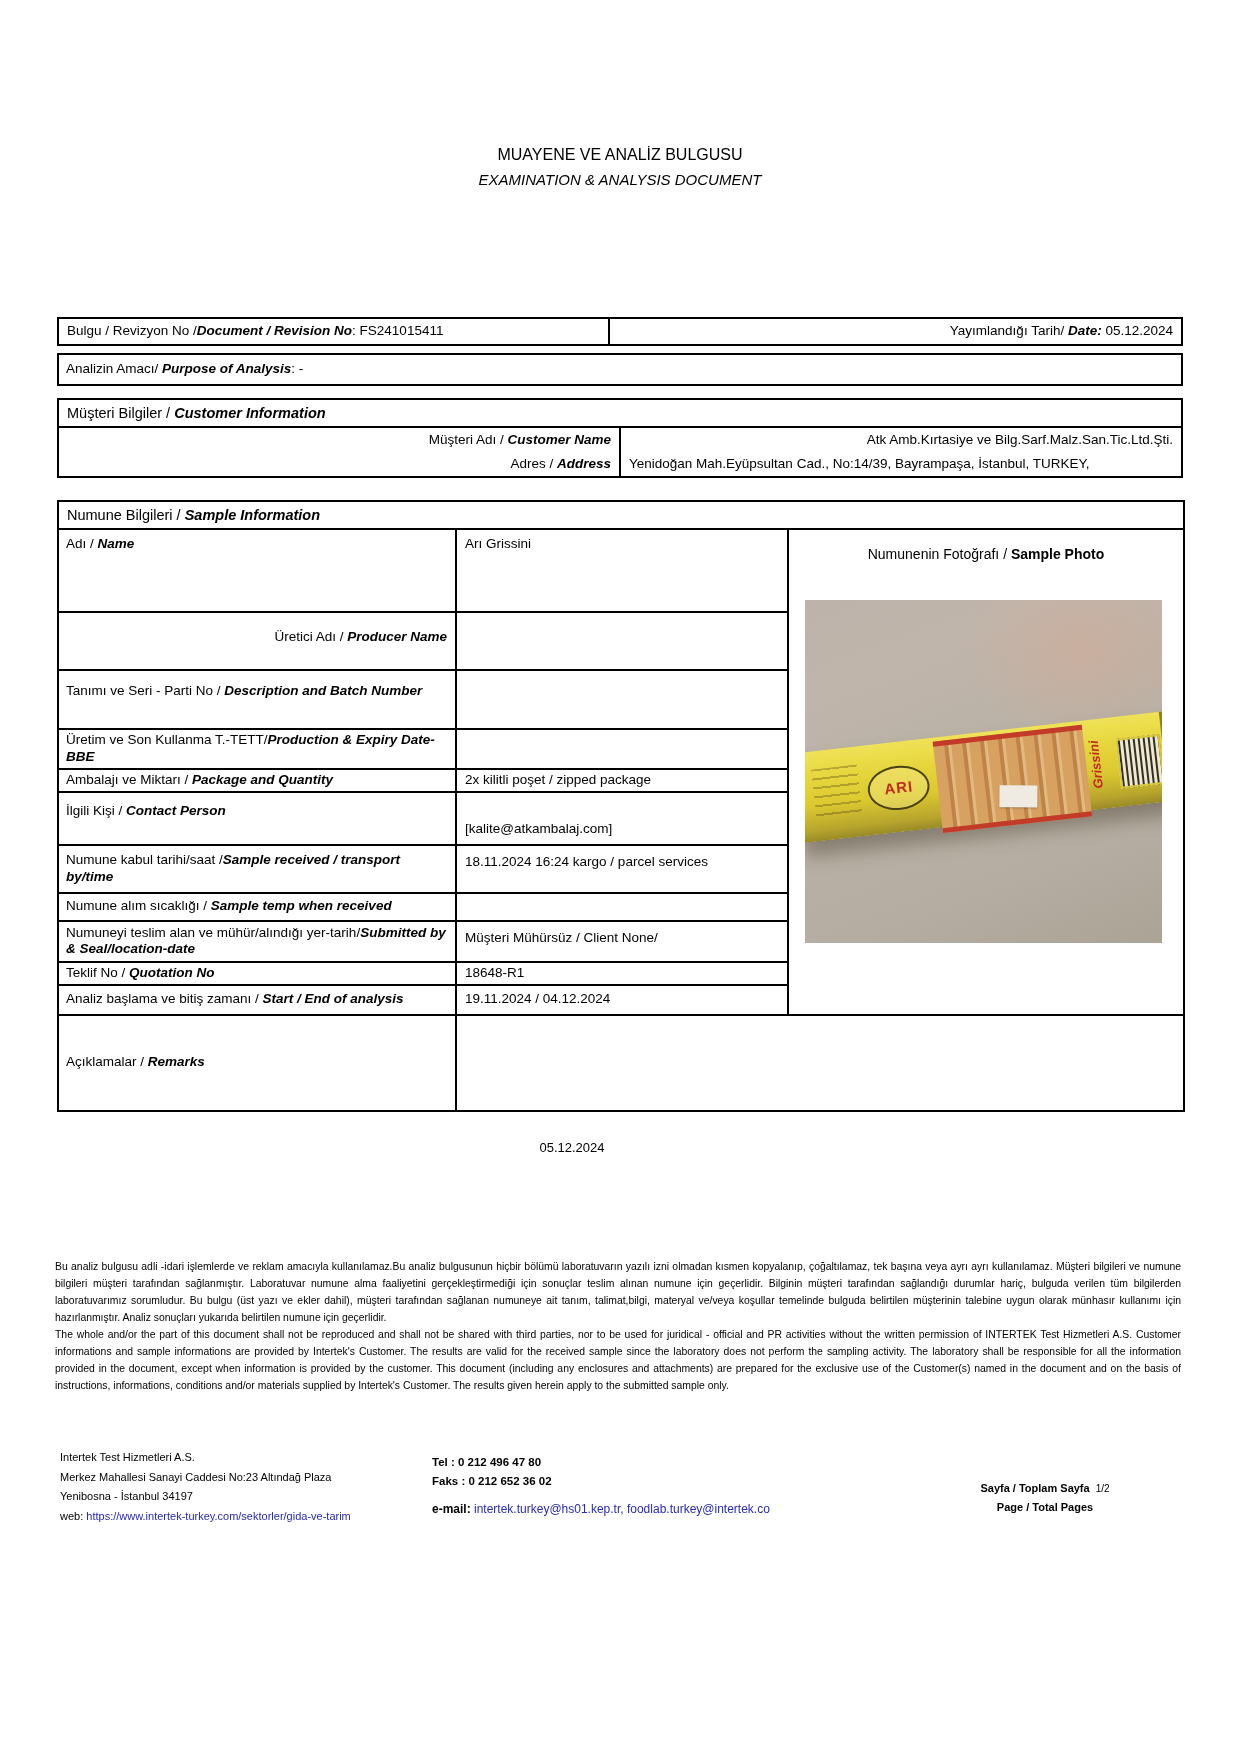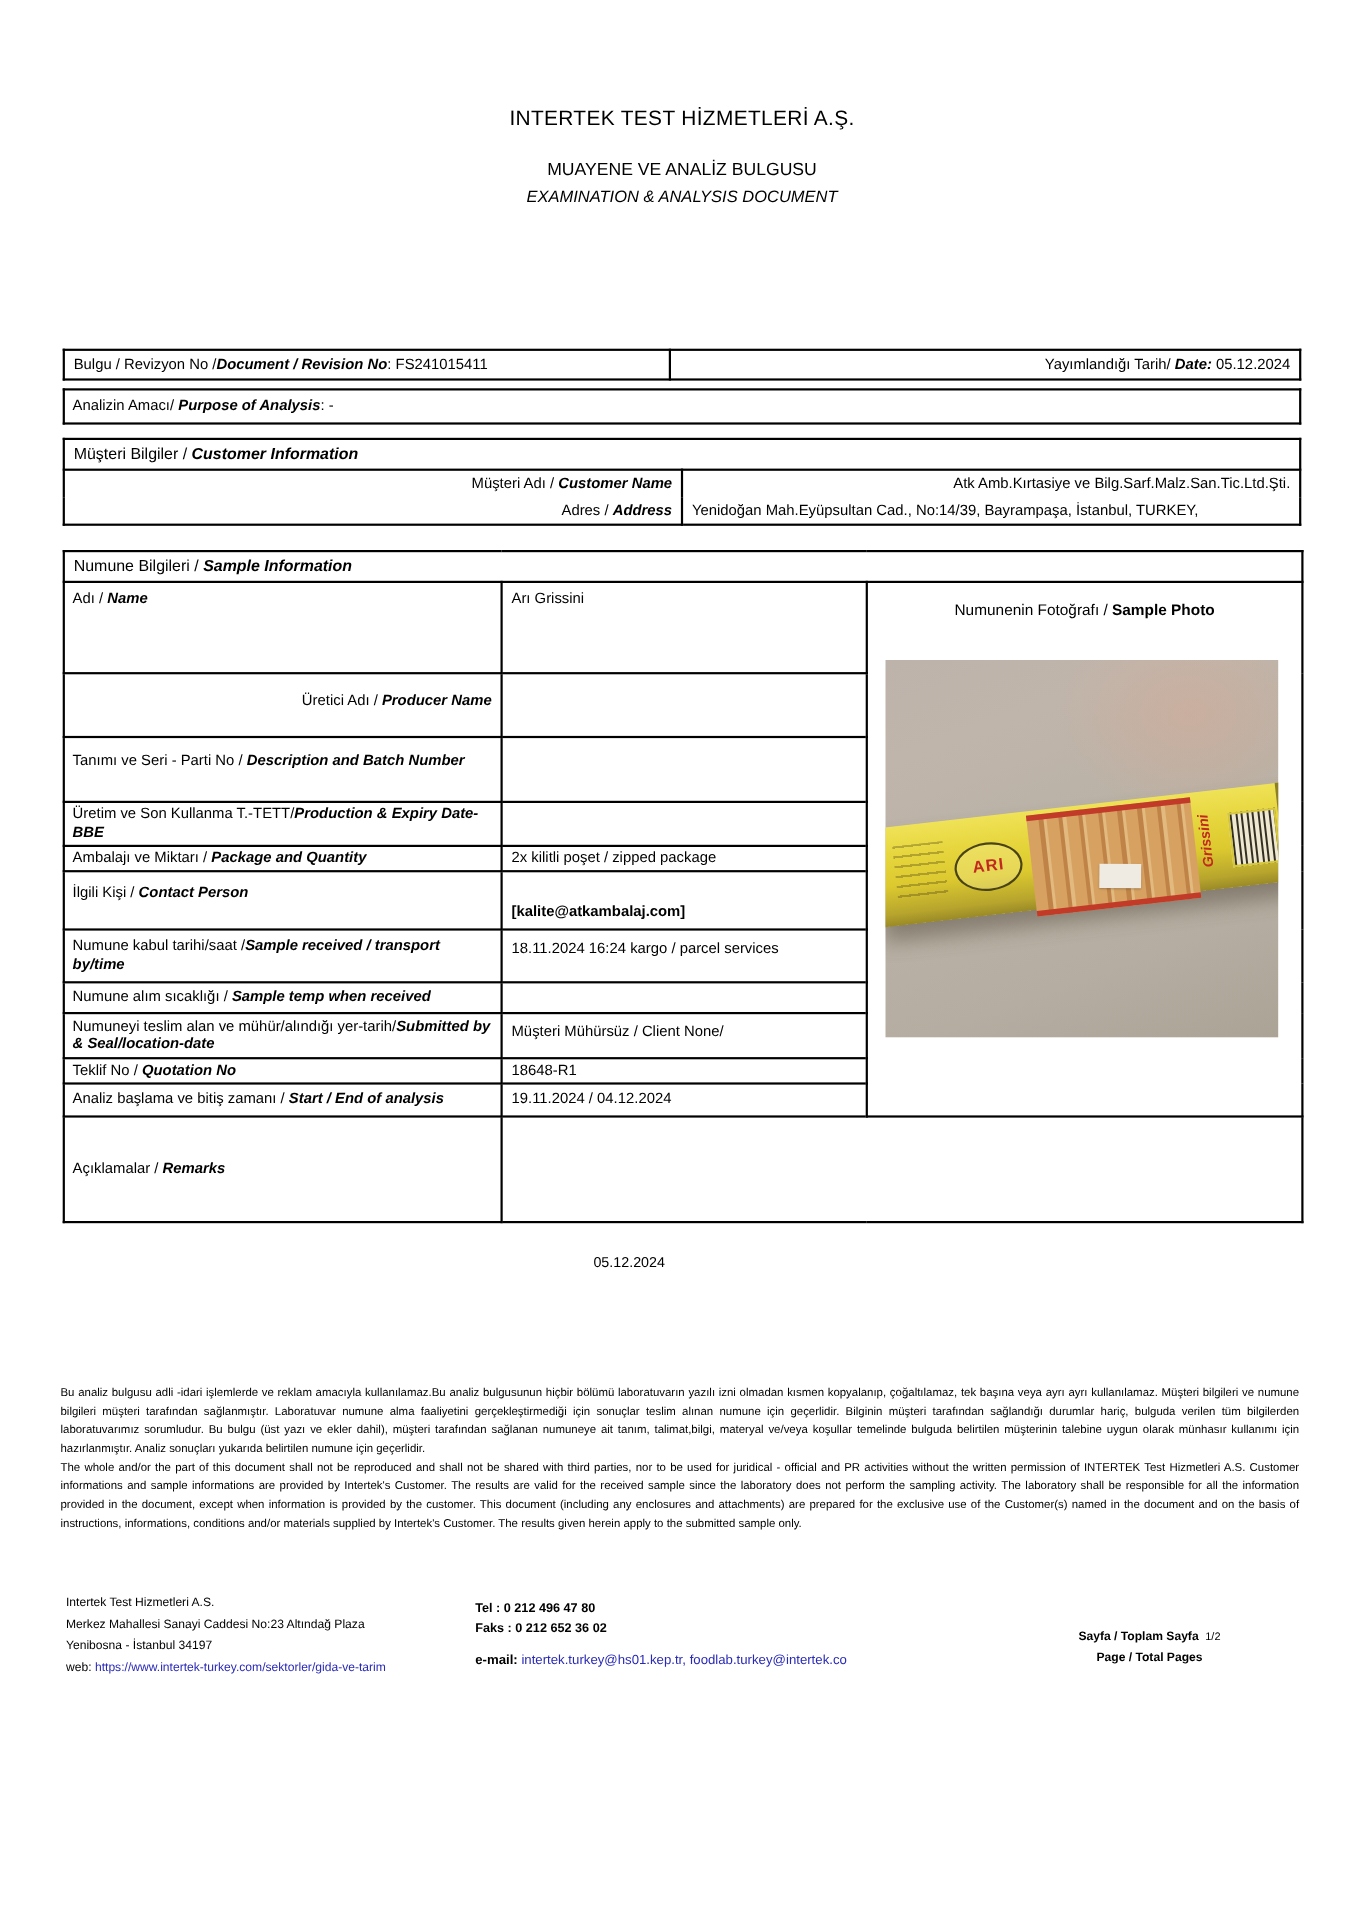--- a/index.html
+++ b/index.html
@@ -7,21 +7,21 @@
   .page{position:relative;width:1240px;height:1755px;overflow:hidden;background:#fff;}
   .abs{position:absolute;}
   .center{text-align:center;}
   .en{font-weight:bold;font-style:italic;}
   .bold{font-weight:bold;}
   table{border-collapse:collapse;table-layout:fixed;}
   td{border:2px solid #000;font-size:13.5px;padding:2px 8px;vertical-align:middle;line-height:1.25;overflow:hidden;}
   .no-bb{border-bottom:none;text-align:right;}
   .no-bt{border-top:none;}
   .v-top{vertical-align:top;padding-top:6px;}
-  .v-bottom{vertical-align:bottom;padding-bottom:6px;font-weight:bold;}
+  .v-bottom{vertical-align:bottom;padding-bottom:6px;}
   .lbl{padding-left:7px;}
   .section-title td{font-size:14.5px;padding:4px 8px;}
   
   .h-company{top:98px;left:0;width:1240px;font-size:19px;letter-spacing:.3px;}
   .h-tr{top:146px;left:0;width:1240px;font-size:16px;}
   .h-en{top:171px;left:0;width:1240px;font-size:15px;font-style:italic;}
   
   .photo-cell{position:relative;vertical-align:top;padding:0;}
   .photo-title{margin-top:16px;text-align:center;font-size:14px;}
   .photo{position:absolute;left:16px;top:70px;width:357px;height:343px;overflow:hidden;
@@ -55,21 +55,20 @@
   .f-pages{top:1479px;left:950px;width:190px;font-size:11px;line-height:19px;text-align:center;font-weight:bold;}
   .link{color:#2929b8;text-decoration:none;}
   .pages-num{font-weight:normal;font-size:10px;padding-left:6px;}
   .issue-date{top:1140px;left:57px;width:1030px;text-align:center;font-size:13px;}
 </style>
 </head>
 <body>
 
 <div class="page">
 
-  <div class="abs center h-company">INTERTEK TEST HİZMETLERİ A.Ş.</div>
   <div class="abs center h-tr">MUAYENE VE ANALİZ BULGUSU</div>
   <div class="abs center h-en">EXAMINATION &amp; ANALYSIS DOCUMENT</div>
 
   <table class="abs" style="top:317px;left:57px;width:1126px;">
     <tbody>
         <tr style="height:27px;">
       <td style="width:533px;"><span>Bulgu / Revizyon No /</span><span class="en">Document / Revision No</span><span>: FS241015411</span></td>
       <td style="text-align:right;"><span>Yayımlandığı Tarih/ </span><span class="en">Date:</span><span> 05.12.2024</span></td>
     </tr>
   </tbody>

